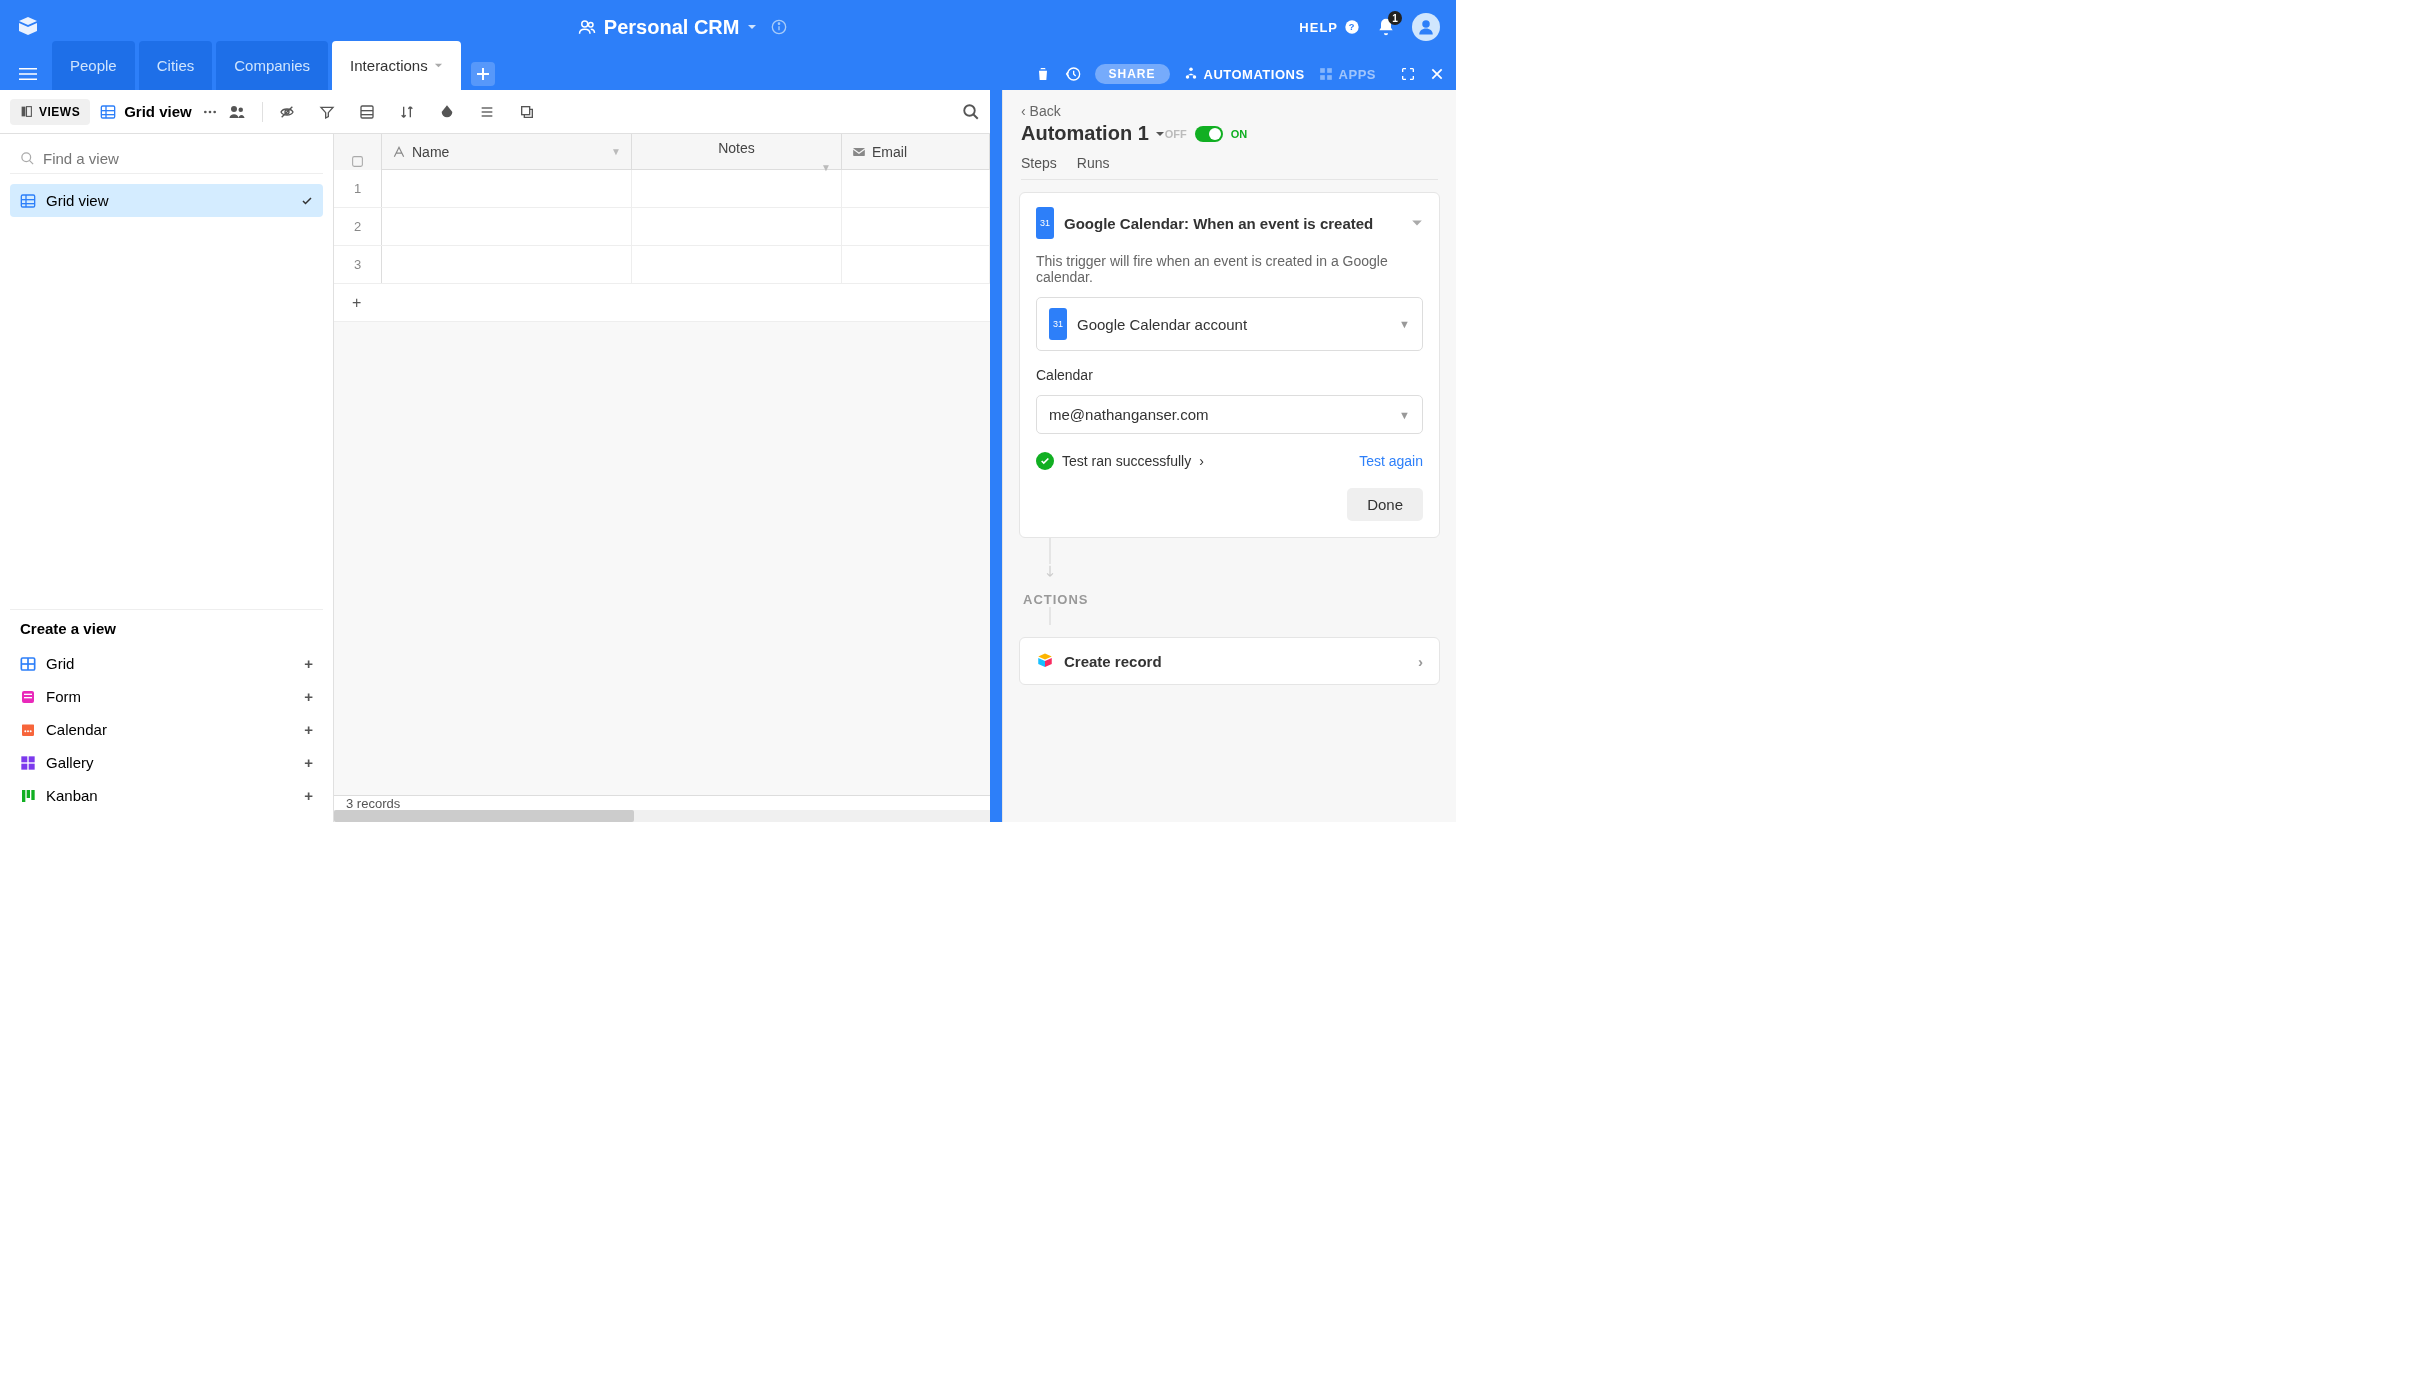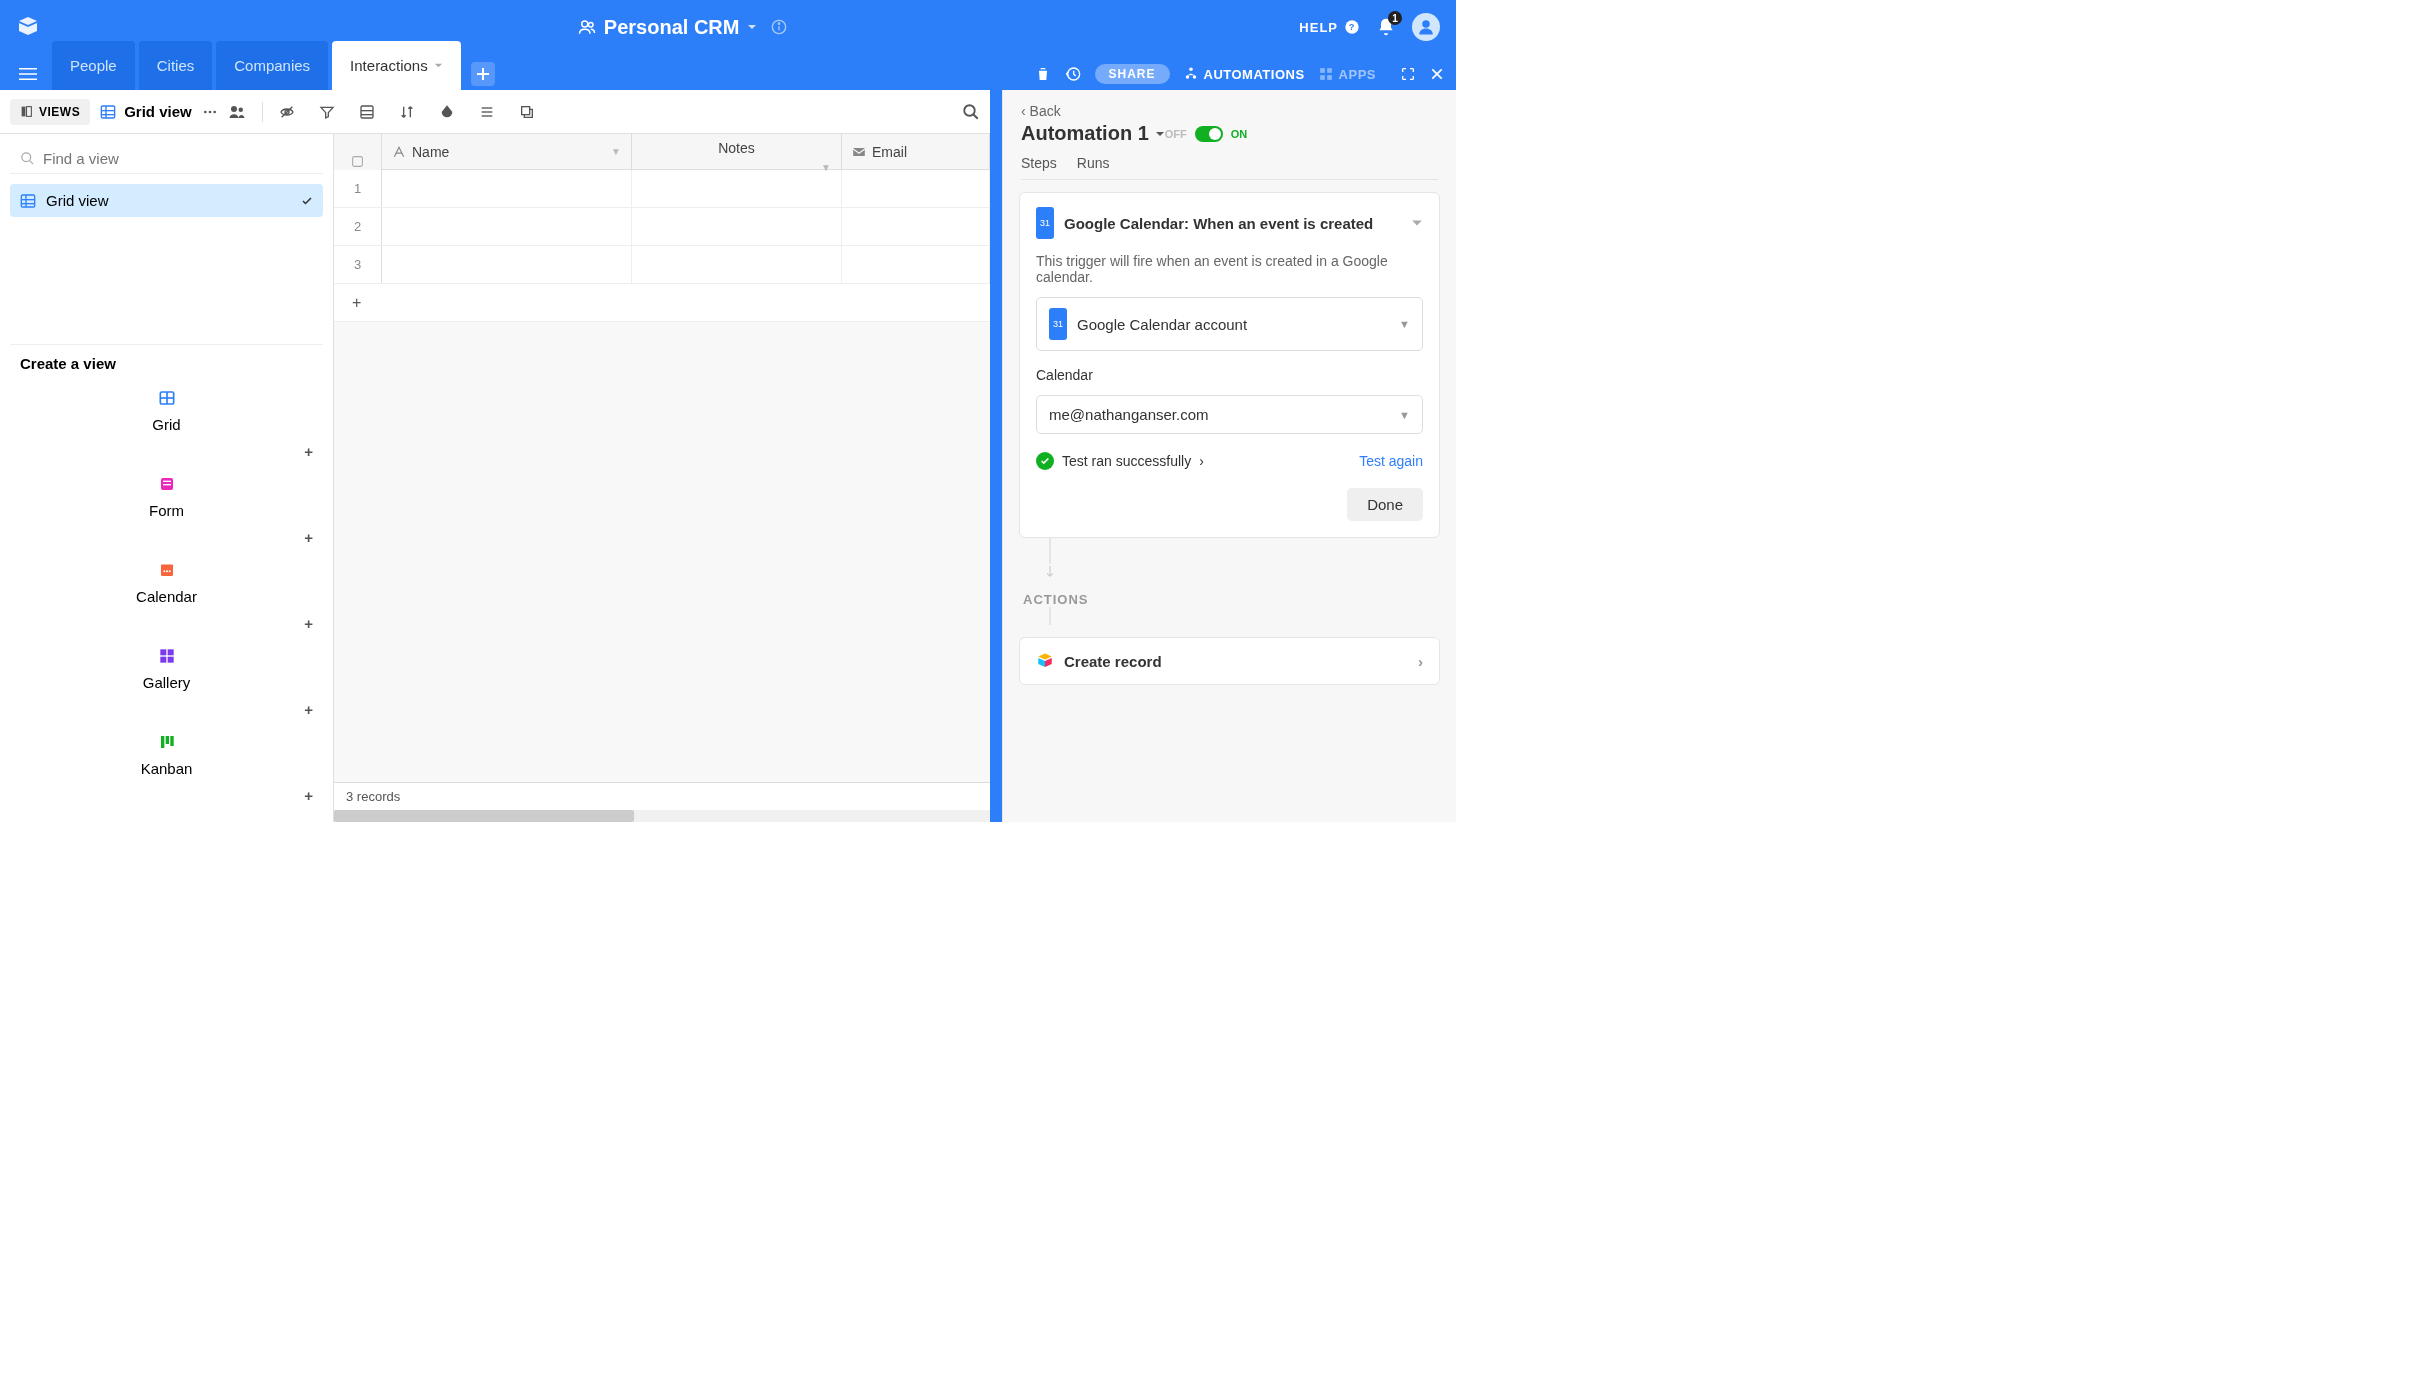--- a/index.html
+++ b/index.html
@@ -40,37 +40,37 @@
 .content-split { display: flex; flex: 1; min-height: 0; }
 .sidebar { width: 334px; border-right: 1px solid #e0e0e0; display: flex; flex-direction: column; padding: 10px; }
 .search-views { display: flex; align-items: center; gap: 8px; padding: 6px 10px; color: #888; border-bottom: 1px solid #eee; margin-bottom: 10px; }
 .search-views input { border: none; outline: none; font-size: 15px; flex: 1; }
 .view-item { display: flex; align-items: center; gap: 10px; padding: 8px 10px; border-radius: 4px; font-size: 15px; cursor: pointer; }
 .view-item.active { background: #d4ecff; }
 .view-item svg { flex-shrink: 0; }
 .view-item-check { margin-left: auto; color: #333; }
 .sidebar-spacer { flex: 1; }
 .create-view-header { font-size: 15px; font-weight: 600; padding: 10px; border-top: 1px solid #eee; margin-top: 10px; }
-.create-row { display: flex; align-items: center; gap: 10px; padding: 8px 10px; font-size: 15px; cursor: pointer; flex-direction: column; }
+.create-row { display: flex; align-items: center; gap: 10px; padding: 8px 10px; font-size: 15px; cursor: pointer; }
 .create-row .plus { margin-left: auto; color: #555; font-weight: 600; }
 
 .grid-area { flex: 1; display: flex; flex-direction: column; background: #f6f6f6; min-width: 0; }
 .grid-header-row { display: flex; background: #f6f6f6; border-bottom: 1px solid #ddd; height: 36px; }
 .row-num-cell { width: 48px; display: flex; align-items: center; justify-content: center; color: #888; font-size: 13px; border-right: 1px solid #ddd; background: #fff; }
 .row-num-cell.header { background: #f6f6f6; }
 .col-header { display: flex; align-items: center; gap: 6px; padding: 0 10px; border-right: 1px solid #ddd; color: #444; font-size: 14px; background: #f6f6f6; position: relative; }
 .col-name { width: 250px; }
 .col-notes { width: 210px; flex-direction: column; }
 .col-email { flex: 1; }
 .col-dropdown { margin-left: auto; color: #bbb; cursor: pointer; font-size: 10px; }
 .grid-row { display: flex; height: 38px; border-bottom: 1px solid #eee; background: #fff; }
 .grid-cell { border-right: 1px solid #eee; }
 .add-row { display: flex; align-items: center; background: #fff; height: 38px; padding-left: 18px; color: #555; cursor: pointer; border-bottom: 1px solid #eee;}
 .grid-fill { flex: 1; background: #f8f8f8; }
-.grid-footer { height: 28px; background: #fff; border-top: 1px solid #ddd; display: flex; align-items: center; padding: 0 12px; font-size: 13px; color: #555; }
+.grid-footer { height: 15px; background: #fff; border-top: 1px solid #ddd; display: flex; align-items: center; padding: 0 12px; font-size: 13px; color: #555; }
 .scrollbar-fake { height: 12px; background: #f0f0f0; position: relative; }
 .scrollbar-thumb { position: absolute; left: 0; width: 300px; height: 12px; background: #ccc; border-radius: 2px;}
 
 .automation-panel { width: 454px; background: #f7f7f7; display: flex; flex-direction: column; border-left: 1px solid #e5e5e5; }
 .auto-header { padding: 12px 18px 0 18px; }
 .back-link { color: #666; font-size: 14px; cursor: pointer; }
 .auto-title-row { display: flex; align-items: center; justify-content: flex-start; margin-top: 2px; }
 .auto-title { font-size: 20px; font-weight: 700; color: #333; display: flex; align-items: center; gap: 6px; cursor: pointer; }
 .toggle-wrap { display: flex; align-items: center; gap: 8px; font-size: 11px; font-weight: 700; }
 .toggle-off { color: #bbb; }

